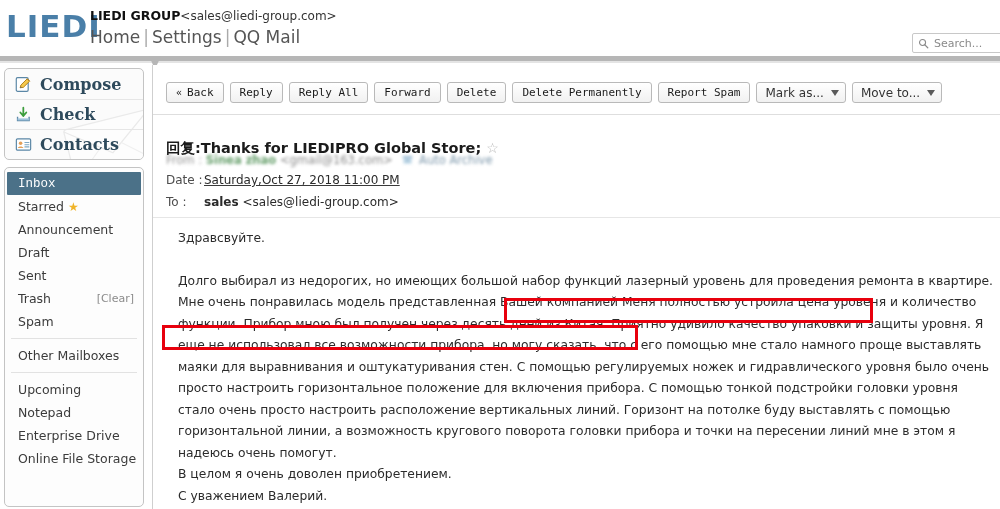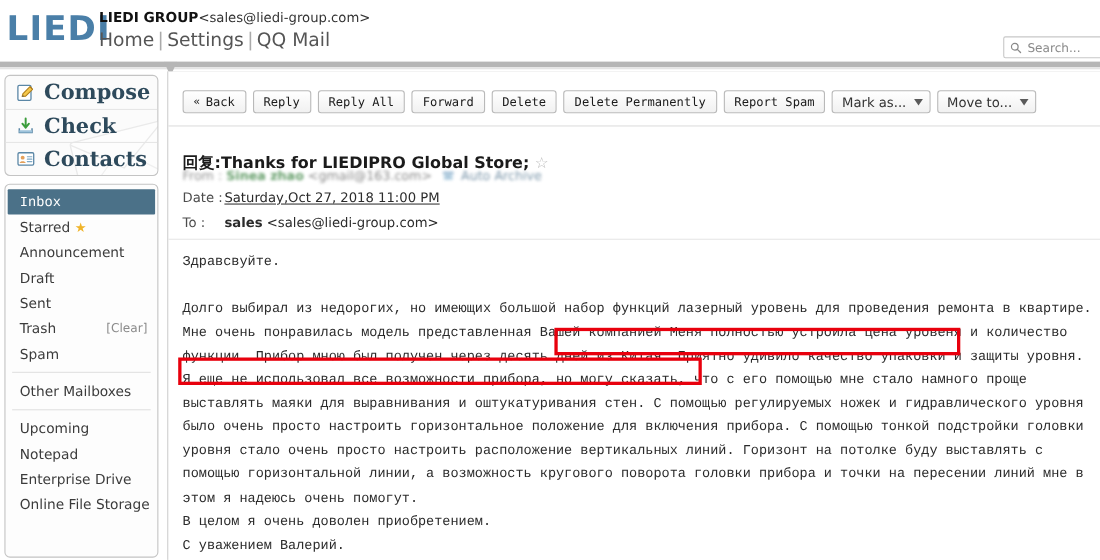--- a/index.html
+++ b/index.html
@@ -74,21 +74,21 @@
     overflow: hidden; background: #fbfbfb;
   }
   
   #envelope-art {
     position: absolute; right: -22px; bottom: -26px;
     width: 108px; height: 80px; opacity: .55; pointer-events: none;
   }
   .quick-item {
     position: relative; height: 30px;
     display: flex; align-items: center; padding-left: 10px;
-    font-size: 19px; font-weight: bold; color: #2e4a5c;
+    font-size: 16px; font-weight: bold; color: #2e4a5c;
     font-family: "DejaVu Serif", "Liberation Serif", serif;
   }
   .quick-item + .quick-item { border-top: 1px solid #e6e6e6; }
   .qicon { width: 17px; height: 17px; margin-right: 8px; flex: 0 0 auto; }
 
   #folder-panel {
     position: absolute; left: 4px; top: 104px; width: 140px; height: 340px;
     padding: 4px 0 0 0; overflow: hidden;
   }
   .folder {
@@ -186,21 +186,21 @@
   #meta-rule {
     position: absolute; left: 0; top: 152px; width: 848px; height: 1px;
     background: #e6e6e6;
   }
 
   
   #body {
     position: absolute; left: 13px; top: 163px; width: 828px;
     font-size: 12.3px; line-height: 21.5px; color: #2b2b2b;
   }
-  #body p { margin: 0 0 0 0; font-family: Liberation Mono, monospace; }
+  #body p { margin: 0 0 0 12px; }
   #body .gap { height: 21px; }
   #body .para { text-align: left; }
 
   
   .hl-box {
     position: absolute; border: 3px solid #e8000d; pointer-events: none;
   }
   #hl1 { left: 504px; top: 298px; width: 369px; height: 25px; }
   #hl2 { left: 162px; top: 325px; width: 476px; height: 25px; }
 </style>

